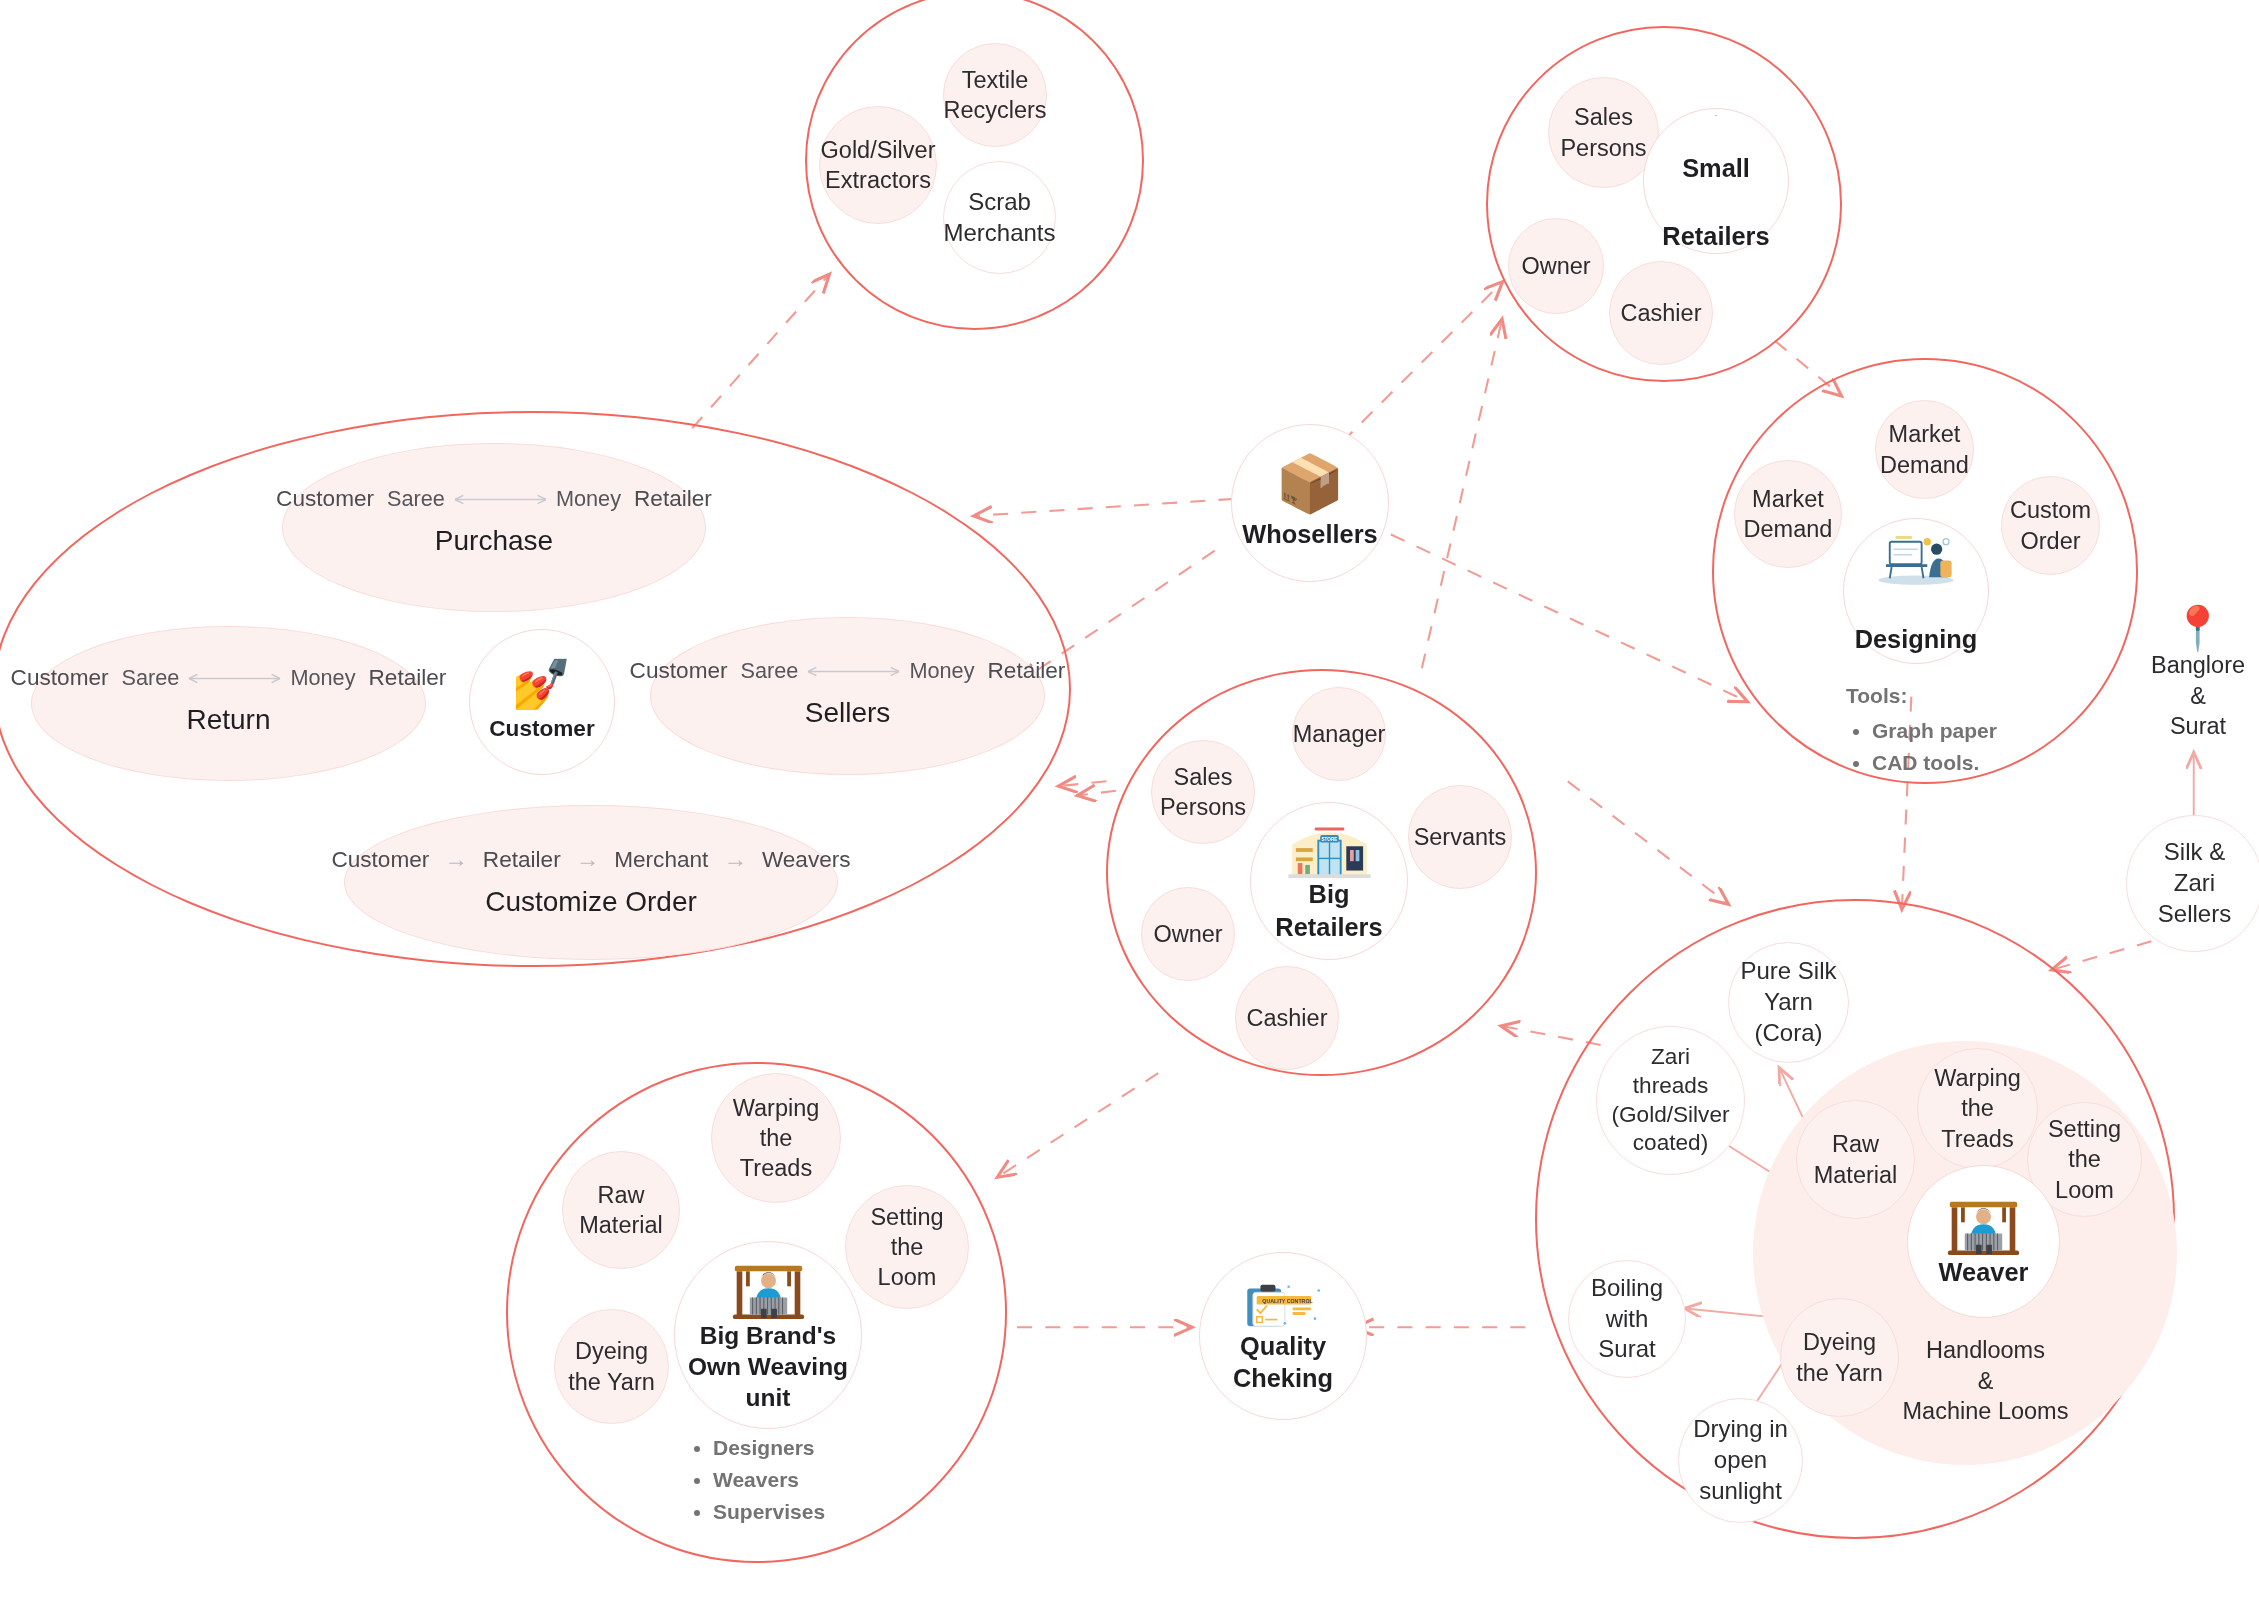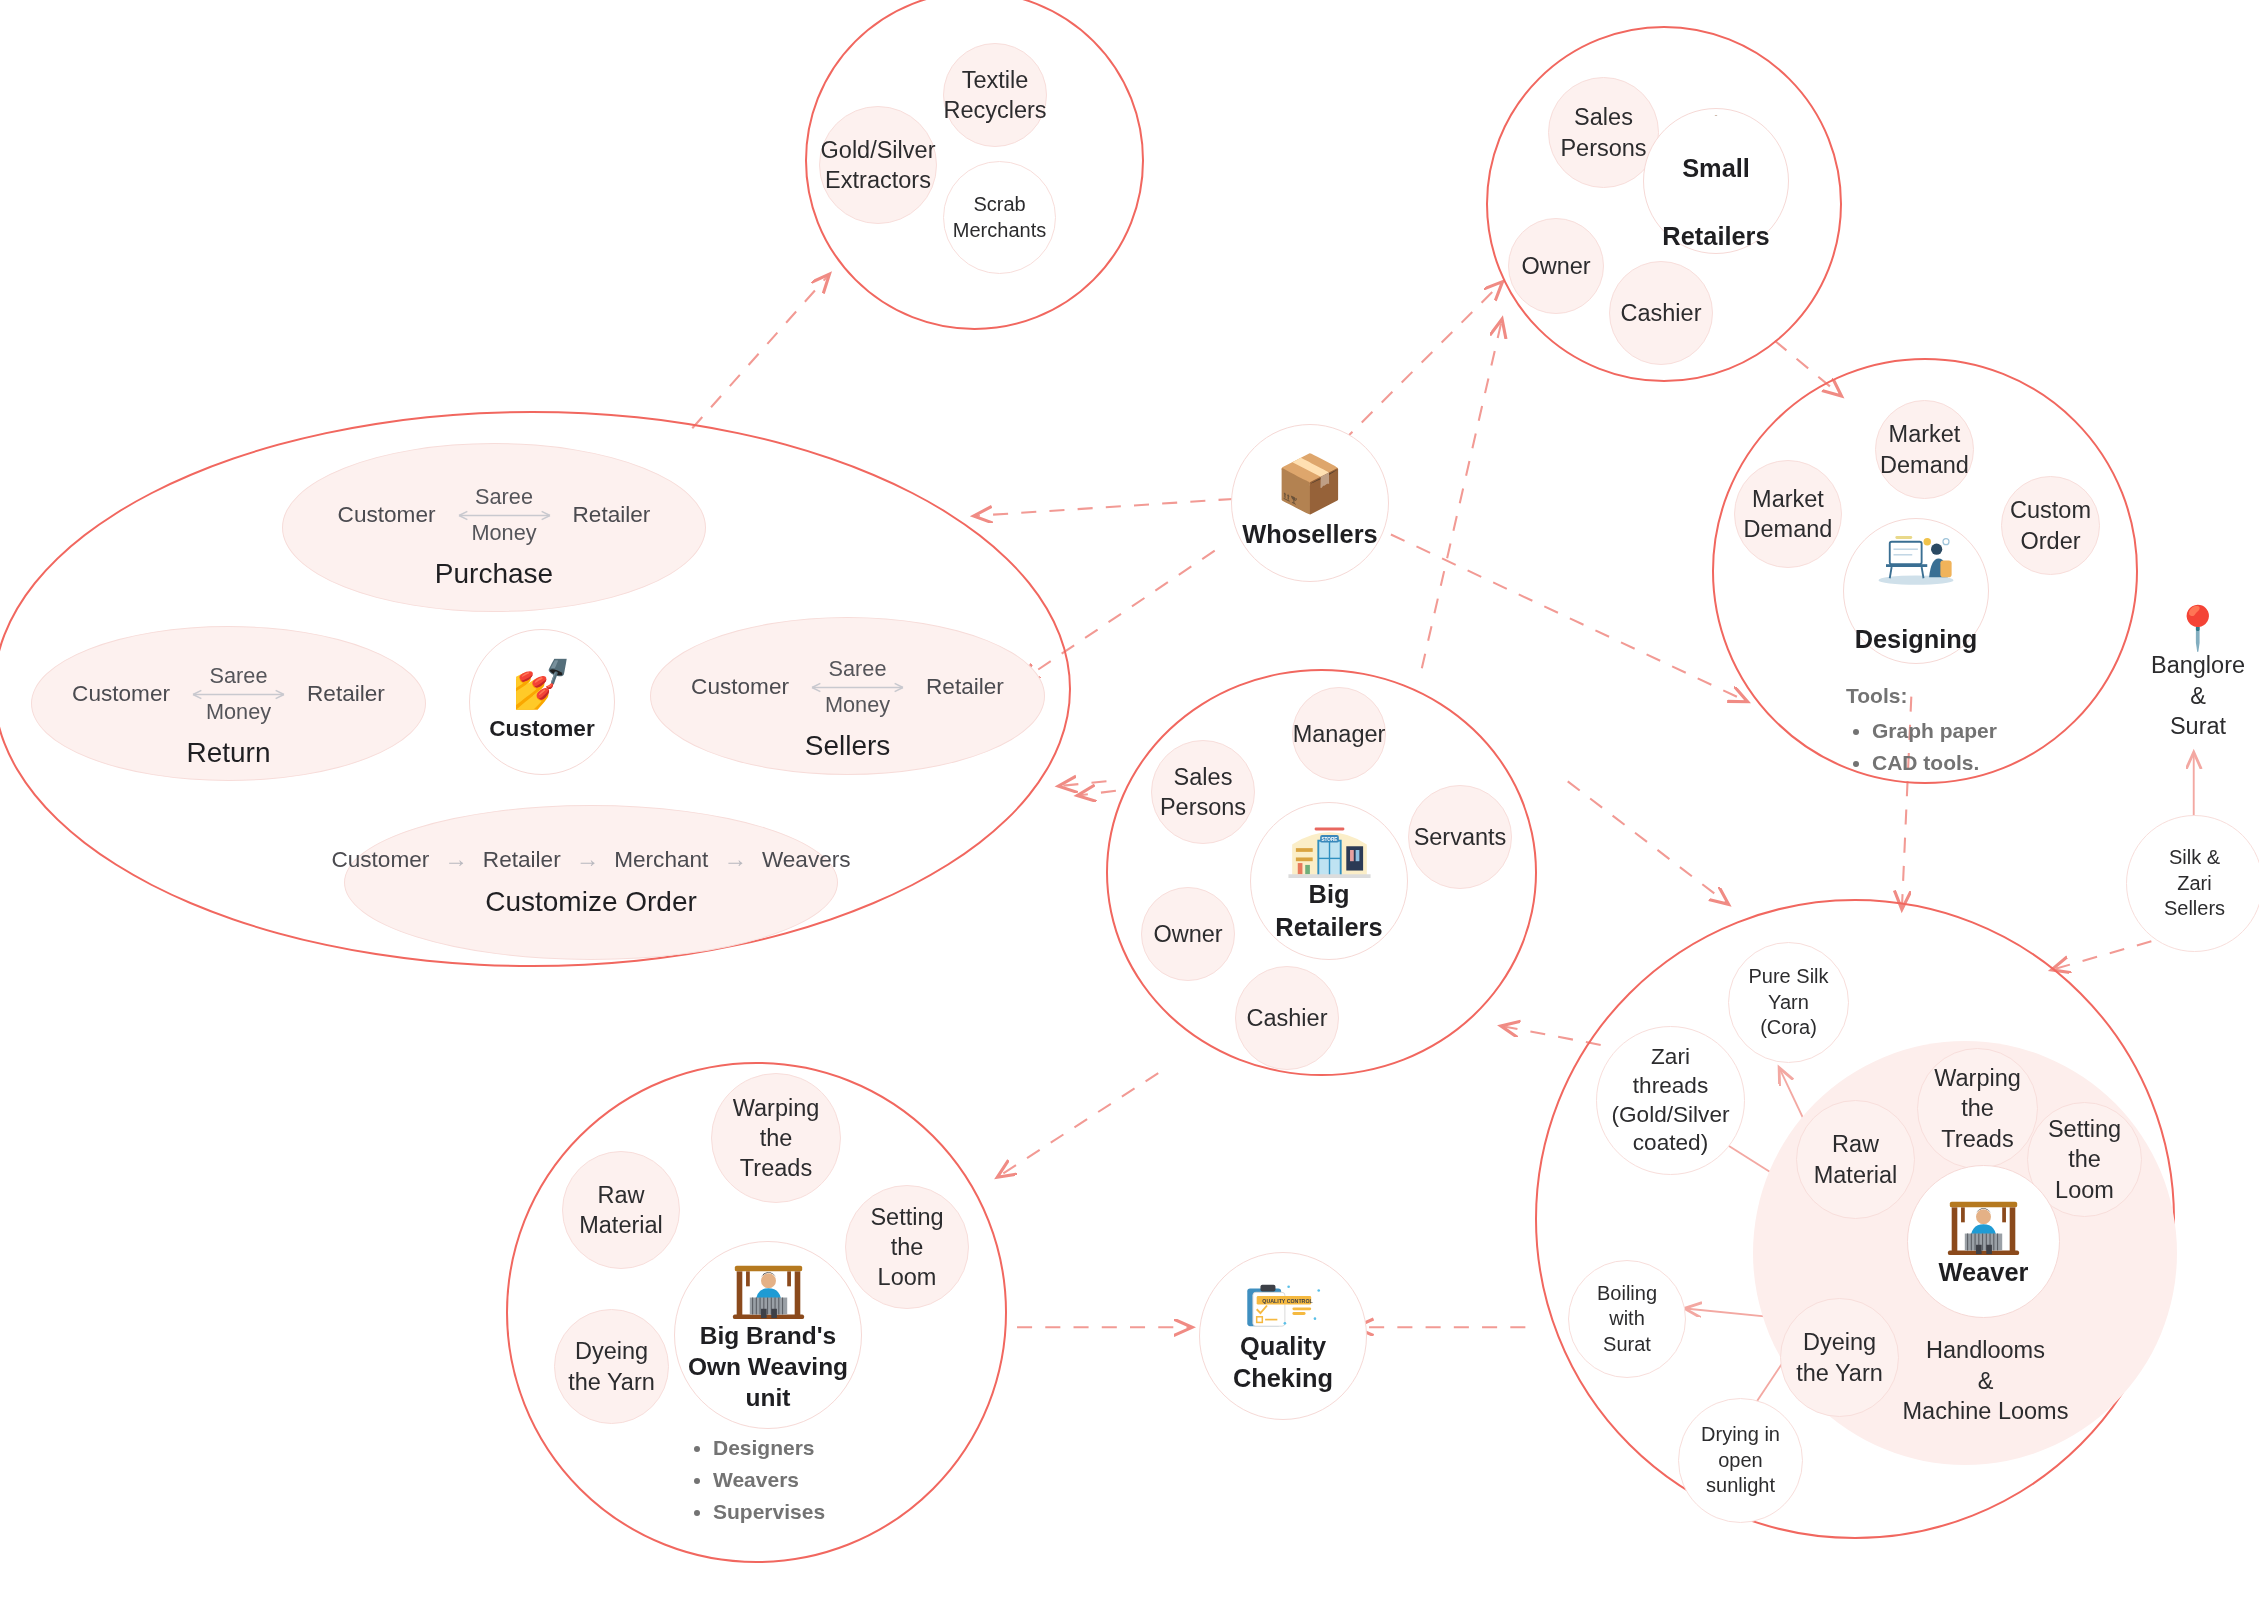--- a/index.html
+++ b/index.html
@@ -50,21 +50,21 @@
   .bubble {
     background: #fdf1ef;
     border: 1.5px solid #f8dedb;
     font-size: 23.5px;
     color: #2c2c2e;
   }
   
   .bubble-open {
     background: #ffffff;
     border: 1.5px solid #f8dedb;
-    font-size: 20px;
+    font-size: 24px;
     color: #2c2c2e;
   }
   
   .hub {
     background: #ffffff;
     border: 1.5px solid #f6d9d6;
     font-size: 25.4px;
     font-weight: 700;
     color: #1f1f22;
   }
@@ -84,21 +84,20 @@
     display: flex;
     align-items: center;
     justify-content: center;
     gap: 13px;
     font-size: 22.6px;
     color: #4b4b50;
     white-space: nowrap;
   }
   .flow-mid {
     display: flex;
-    flex-direction: column;
     align-items: center;
     line-height: 1.05;
     font-size: 21.7px;
     color: #55555a;
   }
   .flow-arrow-2 {
     width: 111px;
     height: 13px;
     position: relative;
   }

